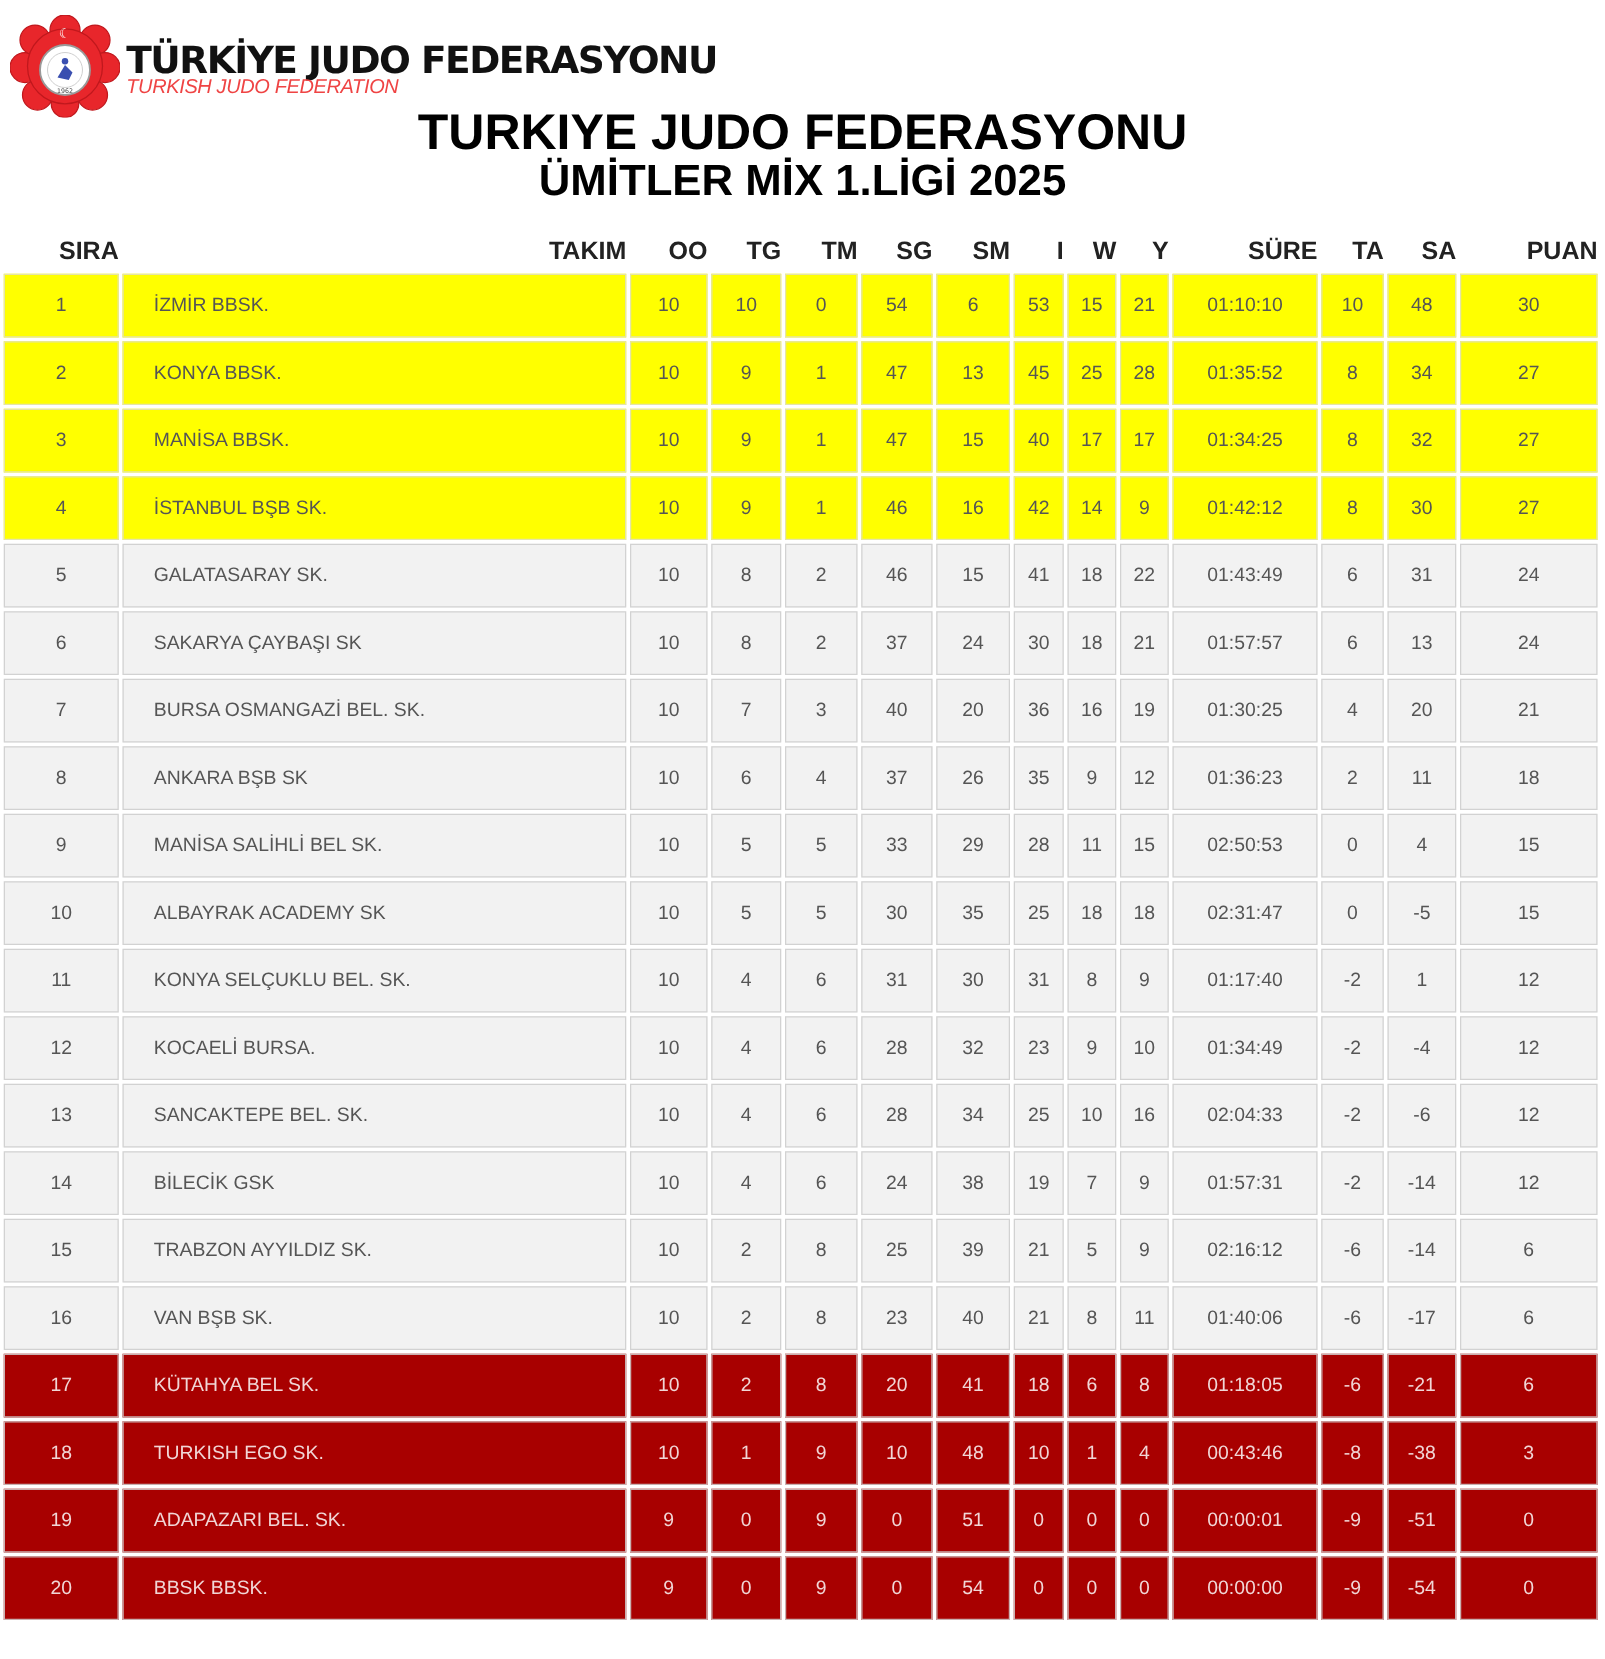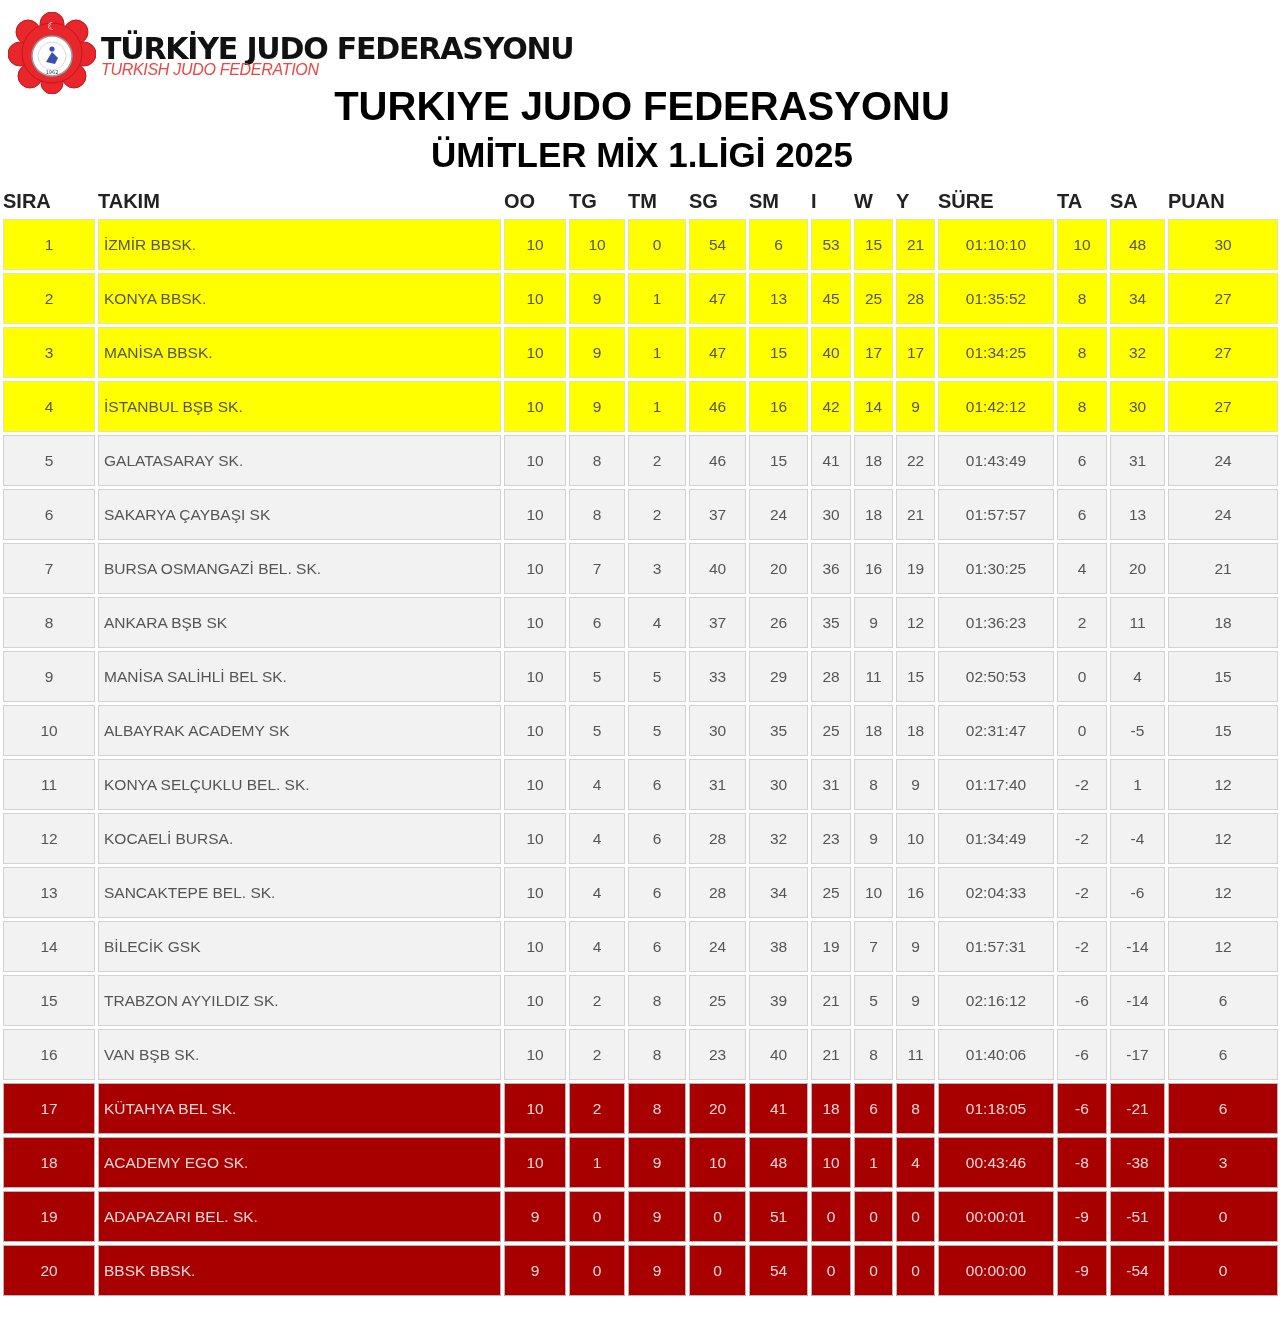--- a/index.html
+++ b/index.html
@@ -3,25 +3,25 @@
 <meta charset="utf-8">
 <style>
   html, body { margin: 0; padding: 0; background: #ffffff; }
   body { width: 1284px; height: 1327px; position: relative; overflow: hidden; font-family: "Liberation Sans", sans-serif; }
   .logo { position: absolute; left: 8px; top: 12px; width: 88px; height: 82px; }
   .brand { position: absolute; left: 101px; top: 36px; }
   .brand-main { font-family: "DejaVu Sans", sans-serif; font-weight: bold; font-size: 30px; letter-spacing: -1.2px; color: #111; line-height: 26px; }
   .brand-sub { font-family: "Liberation Sans", sans-serif; font-style: italic; font-size: 16px; color: #ef4444; line-height: 18px; margin-top: -1px; letter-spacing: -0.3px; }
   .title { position: absolute; left: 0; width: 1284px; text-align: center; font-weight: bold; color: #000; }
   .title1 { top: 84px; font-size: 40px; line-height: 44px; }
-  .title2 { top: 136px; font-size: 35px; line-height: 38px; }
+  .title2 { top: 126px; font-size: 35px; line-height: 38px; }
   table.standings { position: absolute; left: 0; top: 183px; border-collapse: separate; border-spacing: 3px; table-layout: fixed; width: 1279px; }
-  th { font-size: 20px; font-weight: bold; color: #222; height: 30px; padding: 0; text-align: left; vertical-align: middle; }
+  th { font-size: 20px; font-weight: bold; color: #222; height: 30px; padding: 0; text-align: right; vertical-align: middle; }
   td { height: 49px; padding: 0; text-align: center; vertical-align: middle; font-size: 15.5px; color: #555; border: 1px solid #d2d2d2; background: #f2f2f2; }
-  td.team { text-align: left; padding-left: 5px; }
+  td.team { text-align: left; padding-left: 24px; }
   tr.zone-top td { background: #ffff00; color: #555; border-color: #e4e4a8; }
   tr.zone-bottom td { background: #a80000; color: #f1d6d6; border-color: #c9b0b0; }
 </style>
 </head>
 <body>
 
 <div class="logo">
   <svg width="88" height="82" viewBox="0 0 88 82">
     <g fill="#e8262b" stroke="#c0181d" stroke-width="1">
       <circle cx="44" cy="12" r="12"></circle>
@@ -354,21 +354,21 @@
         <td>18</td>
         <td>6</td>
         <td>8</td>
         <td>01:18:05</td>
         <td>-6</td>
         <td>-21</td>
         <td>6</td>
       </tr>
       <tr class="zone-bottom">
         <td>18</td>
-        <td class="team">ACADEMY EGO SK.</td>
+        <td class="team">TURKISH EGO SK.</td>
         <td>10</td>
         <td>1</td>
         <td>9</td>
         <td>10</td>
         <td>48</td>
         <td>10</td>
         <td>1</td>
         <td>4</td>
         <td>00:43:46</td>
         <td>-8</td>

